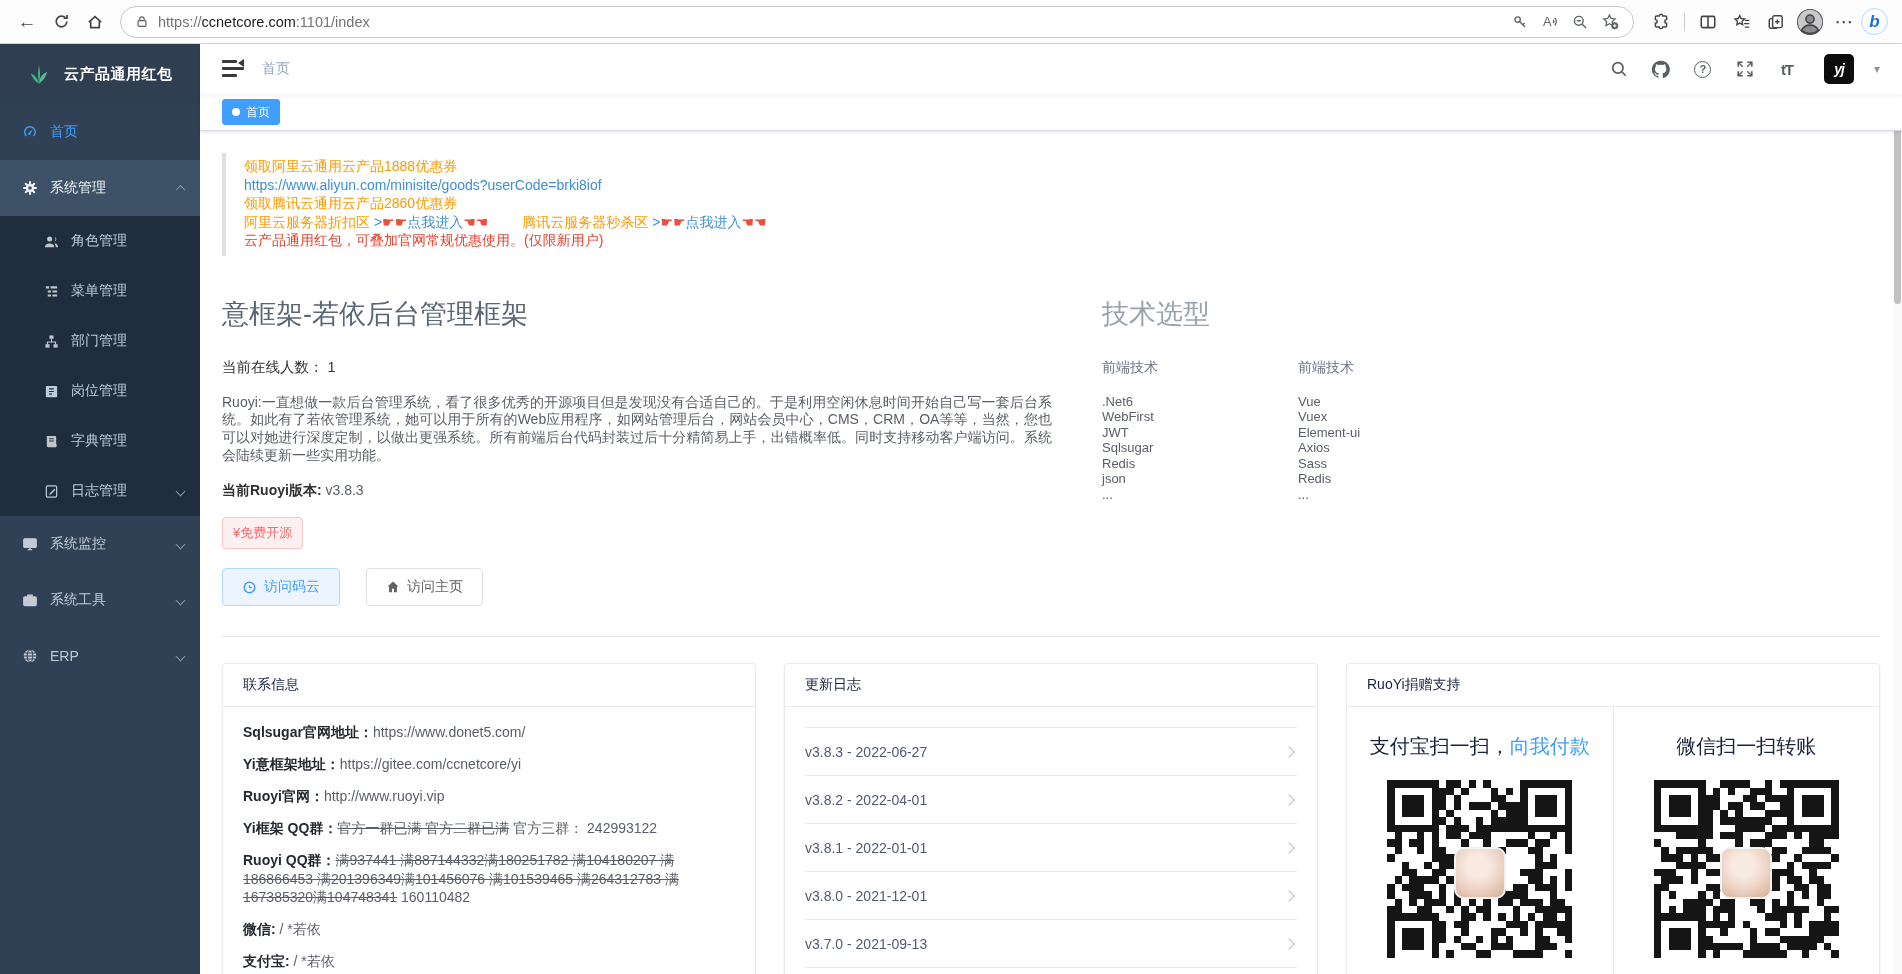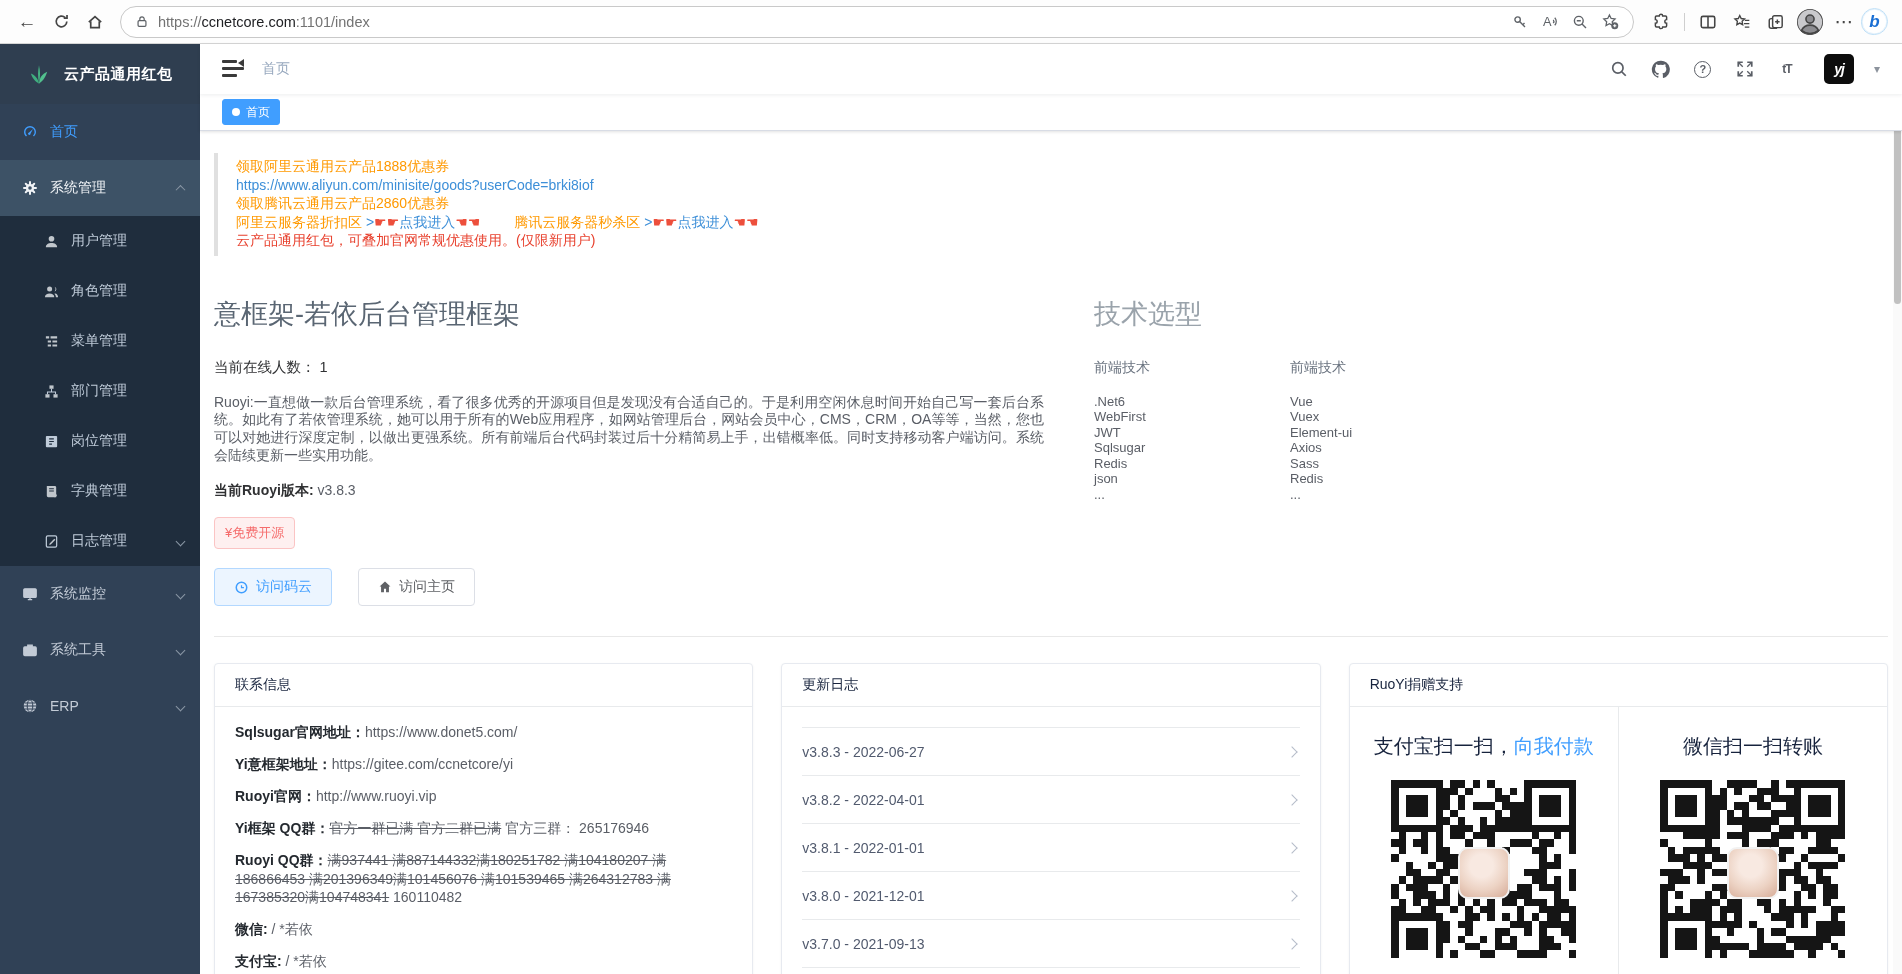--- a/index.html
+++ b/index.html
@@ -53,35 +53,35 @@
   .hamburger i:nth-child(1){ top:0; width:15px; }
   .hamburger i:nth-child(2){ top:7px; width:22px; }
   .hamburger i:nth-child(3){ top:14px; width:15px; }
   .hamburger .tri { position:absolute; right:0; top:-1px; width:0; height:0; background:none;
     border:4.5px solid transparent; border-right:6px solid #3a3a3a; }
   .breadcrumb { font-size:14px; color:#97a8be; cursor:pointer; }
   .nav-right { margin-left:auto; display:flex; align-items:center; gap:20px; color:#5a5e66; }
   .nav-ic { width:22px; height:22px; display:flex; align-items:center; justify-content:center; cursor:pointer; }
   .qwrap { width:17px; height:17px; border:1.4px solid #5a5e66; border-radius:50%;
     display:flex; align-items:center; justify-content:center; font-size:11px; font-weight:700; }
-  .fontsize-ic { font-size:12px; font-weight:700; letter-spacing:-1px; }
+  .fontsize-ic { font-size:15px; font-weight:700; letter-spacing:-1px; }
   .yj-logo { width:30px; height:30px; background:#0d0d0d; border-radius:5px; color:#fff;
     display:flex; align-items:center; justify-content:center; font-weight:800; font-size:14px;
     font-style:italic; letter-spacing:-1px; margin-left:6px; cursor:pointer; }
   .nav-caret { color:#8c939d; font-size:12px; cursor:pointer; }
 
   .tags-bar { height:37px; background:#fff; border-bottom:1px solid #d8dce5;
     box-shadow:0 1px 3px 0 rgba(0,0,0,.12); display:flex; align-items:center; padding:0 22px;
     position:relative; z-index:2; }
   .tag-item { height:26px; background:#409eff; color:#fff; border:1px solid #409eff; border-radius:3px;
     font-size:12px; display:flex; align-items:center; padding:0 9px; gap:6px; cursor:pointer; }
   .tag-dot { width:8px; height:8px; border-radius:50%; background:#fff; }
 
   
-  .content { flex:1; padding:0 14px; overflow:hidden; }
+  .content { flex:1; padding:0 22px; overflow:hidden; }
   .notice { margin-top:22px; border-left:4px solid #e0e0e0; padding:4px 0 6px 18px;
     font-size:14px; line-height:18.5px; }
   .notice .orange { color:#ff9900; }
   .notice .blue { color:#3d8fd8; }
   .notice .red { color:#ed4f3c; }
   .notice .deep-red { color:#e8412e; }
   .group-gap { display:inline-block; width:34px; }
 
   .intro-row { display:flex; margin-top:40px; }
   .intro-left { width:830px; flex:none; }
@@ -268,26 +268,20 @@
             <rect x="7" y="1" width="2" height="14" rx="1" transform="rotate(135 8 8)"></rect>
             <circle cx="8" cy="8" r="4.1"></circle>
           </g>
           <circle cx="8" cy="8" r="1.8" fill="#3d5266"></circle>
         </svg>
       <span>系统管理</span>
       <i class="chev up"></i>
     </div>
 
     <div class="submenu">
-      <div class="s-item">
-        <svg width="15" height="15" viewBox="0 0 16 16">
-            <path d="M8 8a3 3 0 1 0 0-6 3 3 0 0 0 0 6zm-6 6c0-3 2.7-4.5 6-4.5s6 1.5 6 4.5z"></path>
-          </svg>
-        <span>用户管理</span>
-      </div>
       <div class="s-item">
         <svg width="15" height="15" viewBox="0 0 16 16">
             <path d="M6 8a2.7 2.7 0 1 0 0-5.4A2.7 2.7 0 0 0 6 8zm-5 6c0-2.7 2.2-4 5-4s5 1.3 5 4zM10.8 8.1c.9-.6 1.5-1.6 1.5-2.8 0-1-.4-1.9-1.1-2.5a2.7 2.7 0 0 1-.4 5.3zM12.4 10.2c1.6.7 2.6 2 2.6 3.8h-2.3c0-1.6-.6-2.9-1.7-3.7z"></path>
           </svg>
         <span>角色管理</span>
       </div>
       <div class="s-item">
         <svg width="15" height="15" viewBox="0 0 16 16">
             <path d="M2 2.5h3.5v2.3H2zM7 2.5h7v2.3H7zM4 6.8h3.5v2.3H4zM9 6.8h5v2.3H9zM4 11.1h3.5v2.3H4zM9 11.1h5v2.3H9z"></path>
           </svg>
@@ -477,21 +471,21 @@
       <hr class="divider">
 
       <div class="cards-row">
 
         <div class="card">
           <div class="card-header">联系信息</div>
           <div class="card-body">
             <p class="c-line"><b>Sqlsugar官网地址：</b><span>https://www.donet5.com/</span></p>
             <p class="c-line"><b>Yi意框架地址：</b><span>https://gitee.com/ccnetcore/yi</span></p>
             <p class="c-line"><b>Ruoyi官网：</b><span>http://www.ruoyi.vip</span></p>
-            <p class="c-line"><b>Yi框架 QQ群：</b><del>官方一群已满 官方二群已满</del><span> 官方三群： 265176946</span></p>
+            <p class="c-line"><b>Yi框架 QQ群：</b><del>官方一群已满 官方二群已满</del><span> 官方三群： 242993122</span></p>
             <p class="c-line"><b>Ruoyi QQ群：</b><del>满937441 满887144332满180251782 满104180207 满186866453 满201396349满101456076 满101539465 满264312783 满167385320满104748341</del><span> 160110482</span></p>
             <p class="c-line"><b>微信: </b><span>/ *若依</span></p>
             <p class="c-line"><b>支付宝: </b><span>/ *若依</span></p>
           </div>
         </div>
 
         <div class="card">
           <div class="card-header">更新日志</div>
           <div class="card-body">
             <div class="cl-list">

